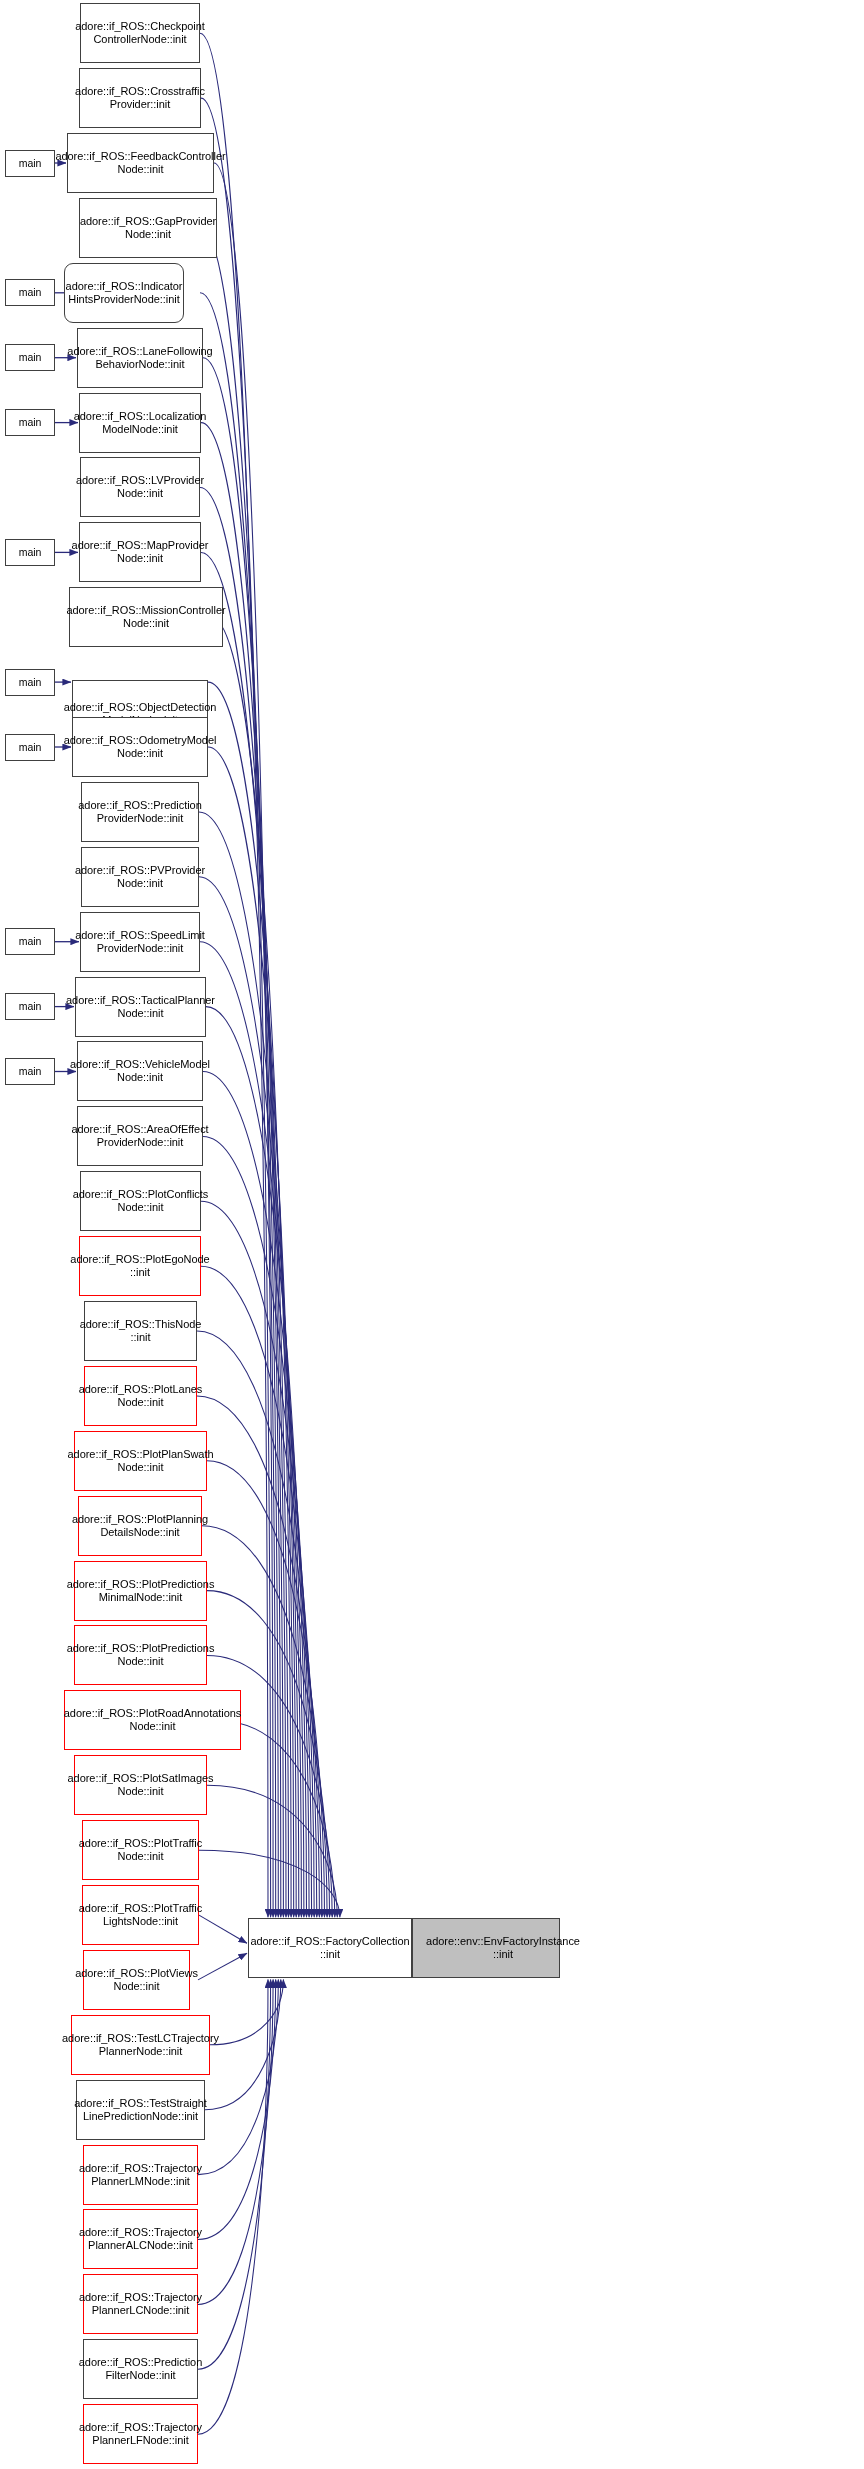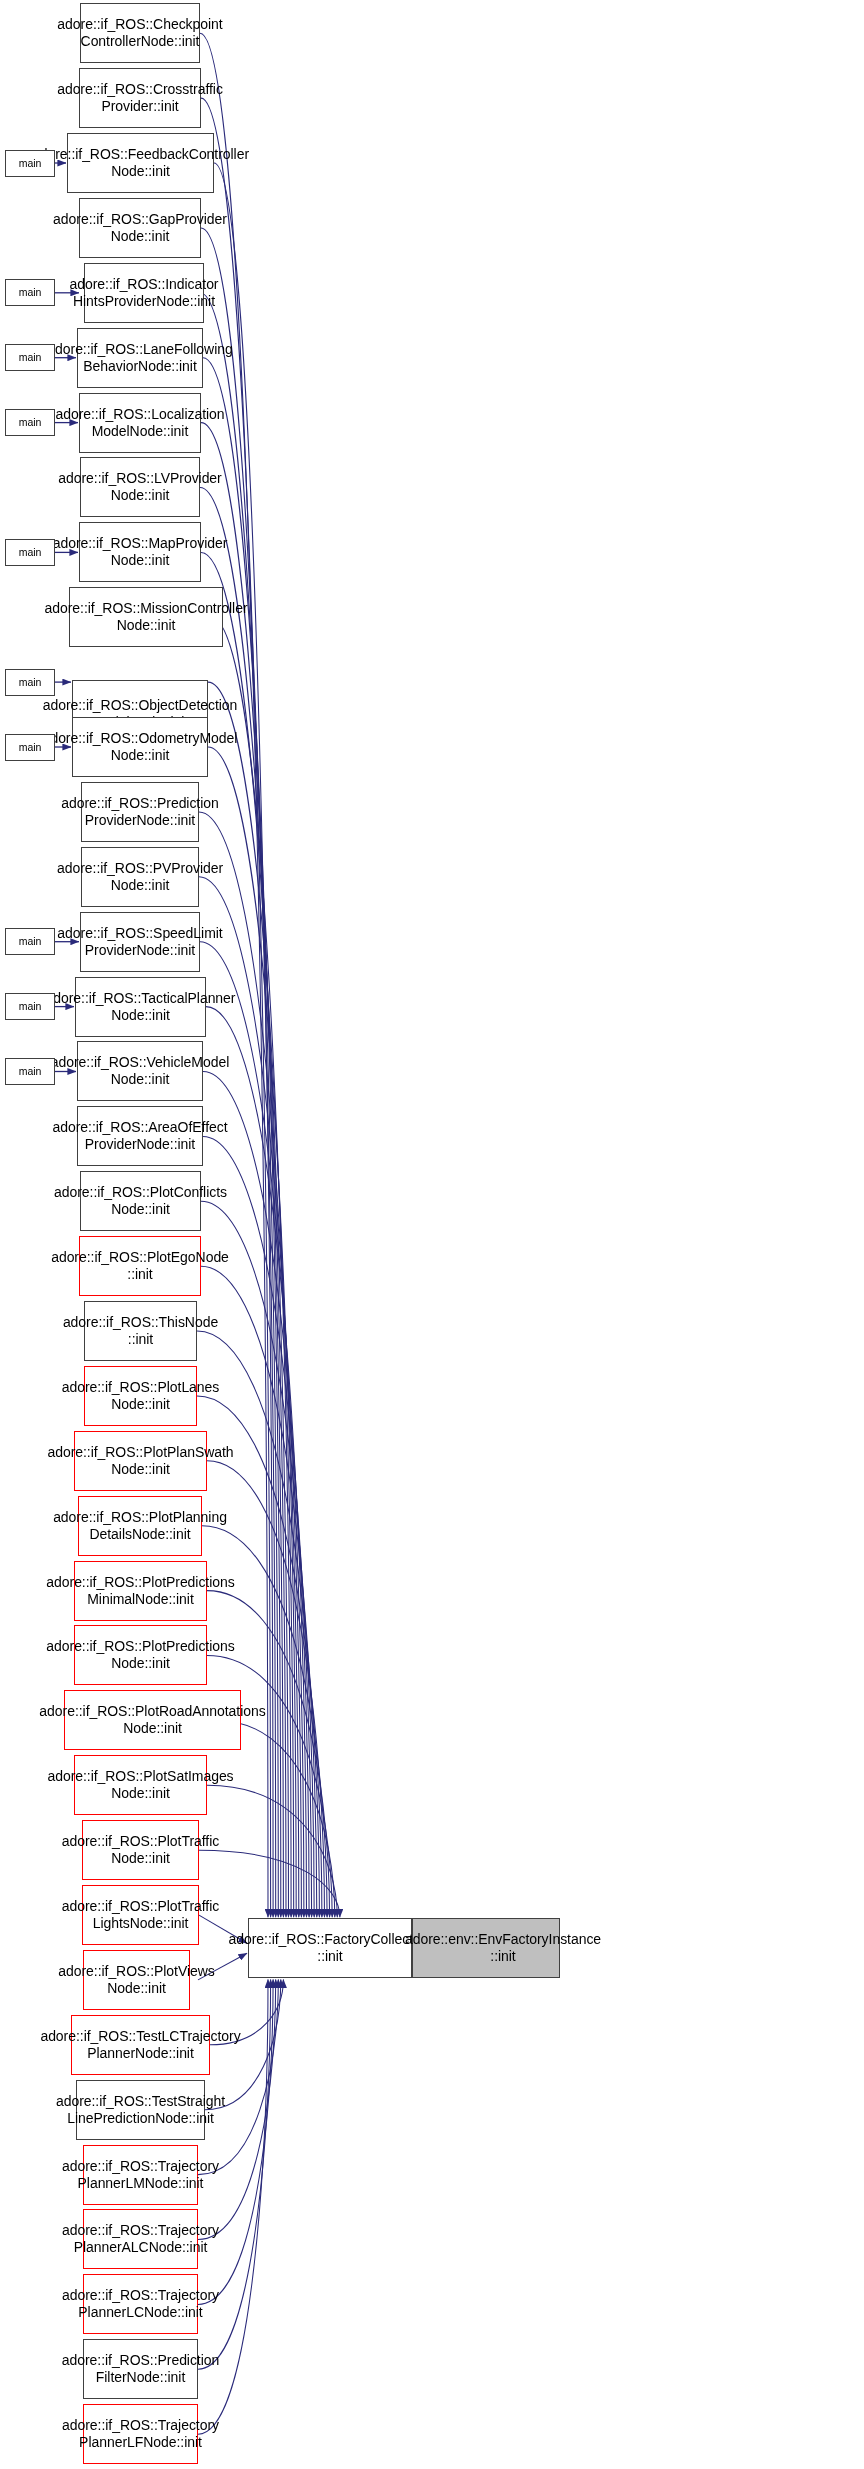--- a/index.html
+++ b/index.html
@@ -28,21 +28,21 @@
   }
   .node {
     position: absolute;
     box-sizing: border-box;
     background: #ffffff;
     border: 1px solid #404040;
     display: flex;
     align-items: center;
     justify-content: center;
     text-align: center;
-    font-size: 14px;
+    font-size: 11px;
     line-height: 1.22;
     color: #000000;
     letter-spacing: -0.05px;
     white-space: pre-line;
     padding: 0 2px;
     z-index: 3;
   }
   .node.red {
     border: 1px solid #ff0000;
   }
@@ -120,23 +120,23 @@
         <path d="M412,1948.3 L411,1948.3" marker-end="url(#arrow)"></path>
       </g>
   </svg>
   <div id="nodes">
       <div class="node" style="left: 80px; top: 3px; width: 120px; height: 60px;">adore::if_ROS::Checkpoint
 ControllerNode::init</div>
       <div class="node" style="left: 79px; top: 68px; width: 122px; height: 60px;">adore::if_ROS::Crosstraffic
 Provider::init</div>
       <div class="node" style="left: 67px; top: 133px; width: 147px; height: 60px;">adore::if_ROS::FeedbackController
 Node::init</div>
-      <div class="node" style="left: 79px; top: 198px; width: 122px; height: 60px;">adore::if_ROS::GapProvider
-Node::init</div>
-      <div class="node" style="left: 84px; top: 263px; width: 120px; height: 60px;">adore::if_ROS::Indicator
+      <div class="node" style="left: 79px; top: 198px; width: 138px; height: 60px;">adore::if_ROS::GapProvider
+Node::init</div>
+      <div class="node" style="left: 64px; top: 263px; width: 120px; height: 60px; border-radius: 9px;">adore::if_ROS::Indicator
 HintsProviderNode::init</div>
       <div class="node" style="left: 77px; top: 328px; width: 126px; height: 60px;">adore::if_ROS::LaneFollowing
 BehaviorNode::init</div>
       <div class="node" style="left: 79px; top: 393px; width: 122px; height: 60px;">adore::if_ROS::Localization
 ModelNode::init</div>
       <div class="node" style="left: 80px; top: 457px; width: 120px; height: 60px;">adore::if_ROS::LVProvider
 Node::init</div>
       <div class="node" style="left: 79px; top: 522px; width: 122px; height: 60px;">adore::if_ROS::MapProvider
 Node::init</div>
       <div class="node" style="left: 69px; top: 587px; width: 154px; height: 60px;">adore::if_ROS::MissionController

